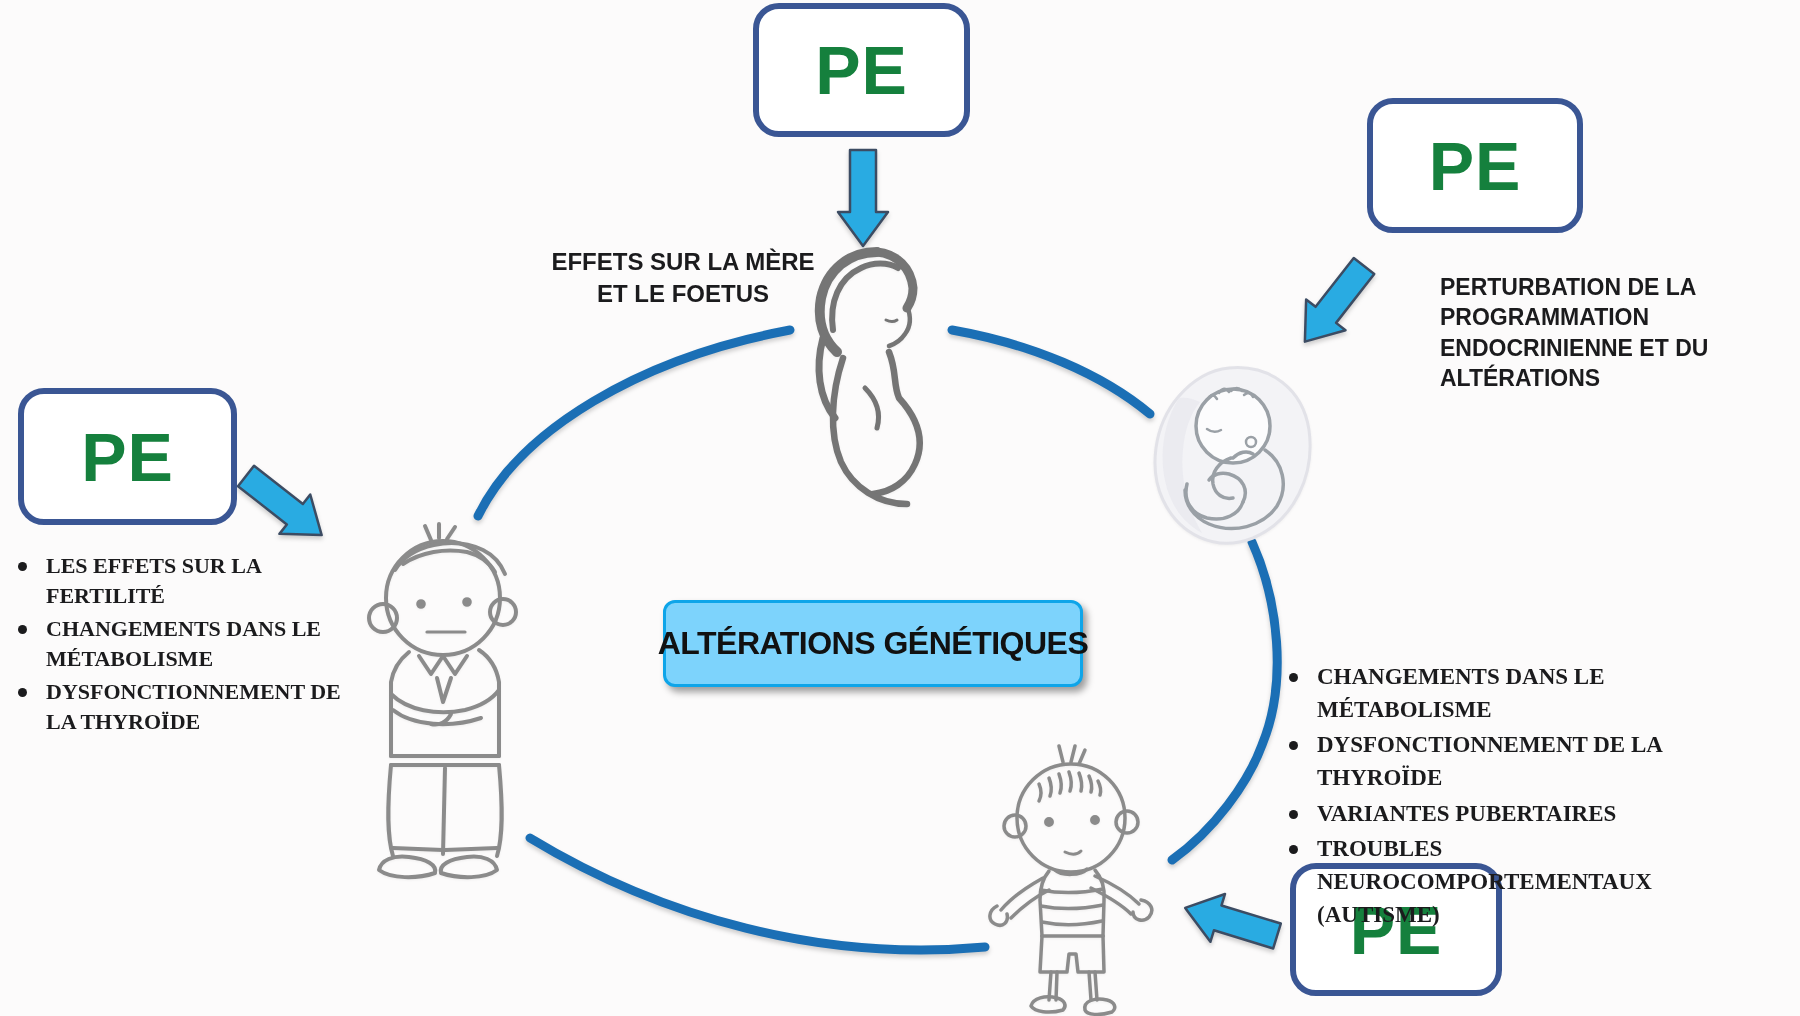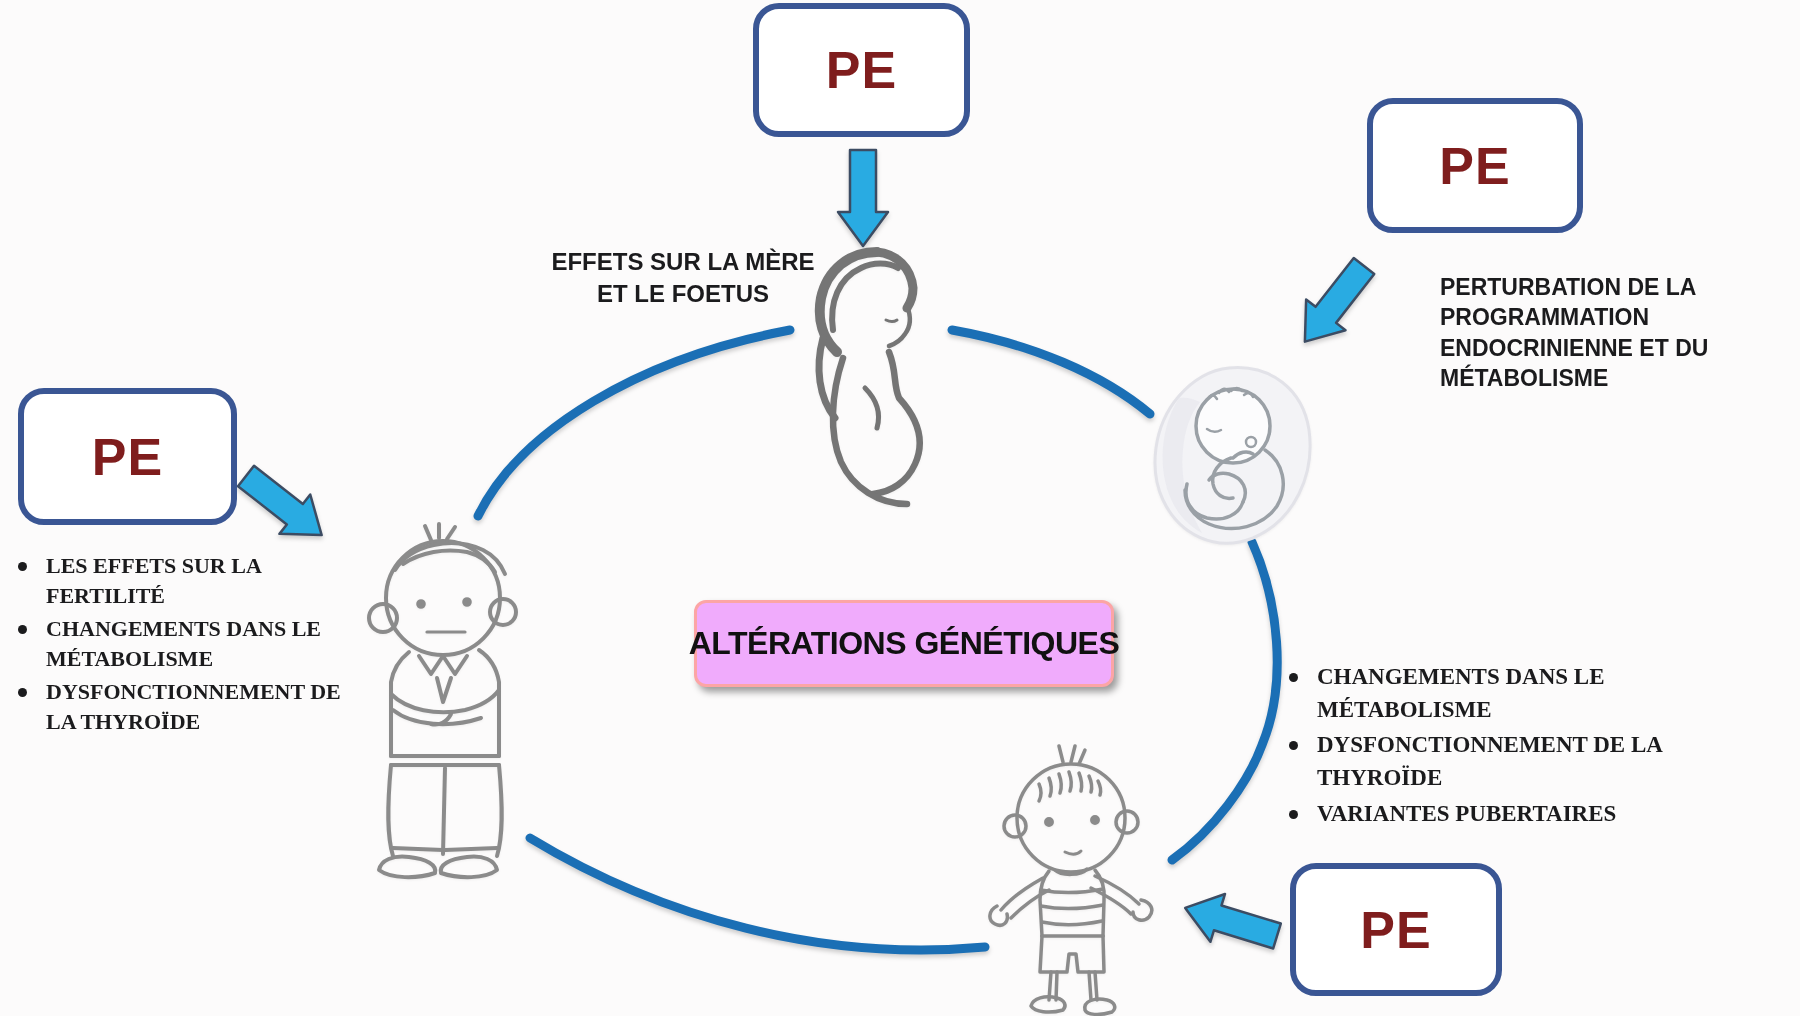--- a/index.html
+++ b/index.html
@@ -5,31 +5,31 @@
   html,body{margin:0;padding:0;background:#e9e9e9;}
   .canvas{
     position:relative;width:1800px;height:1016px;margin:0 auto;
     background:#FCFBFB;overflow:hidden;
     font-family:"Liberation Sans", sans-serif;color:#1B1B1D;
   }
   .pe-box{
     position:absolute;background:#fff;border:6px solid #3A5694;border-radius:26px;
     display:flex;align-items:center;justify-content:center;box-sizing:border-box;
   }
-  .pe-box span{font-size:52px;font-weight:700;letter-spacing:1px;color:#7f1d1d;}
+  .pe-box span{font-size:68px;font-weight:700;letter-spacing:1px;color:#15803d;}
   .note{position:absolute;font-weight:700;line-height:1.32;margin-left:28px;}
   .note.center{text-align:center;}
   ul.effects{position:absolute;margin:0;padding:0;list-style:none;font-weight:700;font-family:Liberation Serif, serif;}
   ul.effects li{position:relative;padding-left:34px;margin-bottom:3px;}
   ul.effects li::before{
     content:"";position:absolute;left:6px;top:0.52em;width:9px;height:9px;border-radius:50%;background:#1B1B1D;
   }
   .center-box{
-    position:absolute;left:694px;top:600px;width:420px;height:87px;background:#f0abfc;
-    border:3px solid #fca5a5;border-radius:12px;box-sizing:border-box;
+    position:absolute;left:663px;top:600px;width:420px;height:87px;background:#7dd3fc;
+    border:3px solid #0ea5e9;border-radius:12px;box-sizing:border-box;
     display:flex;align-items:center;justify-content:center;
     box-shadow:4px 5px 7px rgba(0,0,0,0.38);
   }
   .center-box span{font-size:32px;font-weight:700;letter-spacing:-0.5px;color:#111;white-space:nowrap;}
   svg{position:absolute;overflow:visible;}
   .overlay{left:0;top:0;filter:drop-shadow(0px 3px 2px rgba(0,0,0,0.18));}
   .figure{filter:drop-shadow(0px 1px 1px rgba(0,0,0,0.05));}
 </style>
 </head>
 <body>
@@ -63,32 +63,33 @@
   <div class="pe-box" style="left:1290px;top:863px;width:212px;height:133px;">
     <span>PE</span>
   </div>
 
   <div class="center-box">
     <span>ALTÉRATIONS GÉNÉTIQUES</span>
   </div>
 
   <div class="note center" style="left:523px;top:246px;width:264px;font-size:24px;">EFFETS SUR LA MÈRE ET LE FOETUS</div>
 
-  <div class="note" style="left:1412px;top:272px;width:290px;font-size:23px;">PERTURBATION DE LA PROGRAMMATION ENDOCRINIENNE ET DU MÉTABOLISME</div>
+  <div class="note" style="left:1412px;top:272px;width:290px;font-size:23px;">PERTURBATION DE LA PROGRAMMATION ENDOCRINIENNE ET DU ALTÉRATIONS</div>
 
   <ul class="effects" style="left:12px;top:551px;width:345px;font-size:22px;line-height:1.36;">
     <li>LES EFFETS SUR LA FERTILITÉ</li>
     <li>CHANGEMENTS DANS LE MÉTABOLISME</li>
     <li>DYSFONCTIONNEMENT DE LA THYROÏDE</li>
   </ul>
 
   <ul class="effects" style="left:1283px;top:661px;width:470px;font-size:23px;line-height:1.42;">
     <li>CHANGEMENTS DANS LE MÉTABOLISME</li>
     <li>DYSFONCTIONNEMENT DE LA THYROÏDE</li>
     <li>VARIANTES PUBERTAIRES</li>
+    <li>TROUBLES NEUROCOMPORTEMENTAUX (AUTISME)</li>
   </ul>
 
   <svg class="figure" style="left:793px;top:240px;" width="150" height="295" viewBox="0 0 150 295">
     <g fill="none" stroke="#757575" stroke-linecap="round">
       <path stroke-width="10" d="M84,12 C56,12 34,30 28,58 C24,80 30,99 44,112"></path>
       <path stroke-width="9" d="M84,12 C104,14 118,28 120,48 C120,56 118,62 114,68"></path>
       <path stroke-width="6" d="M40,90 C36,62 46,38 68,28 C80,22 95,22 105,28"></path>
       <path stroke-width="7" d="M30,98 C22,128 26,158 42,178"></path>
       <path stroke-width="4.5" d="M114,66 C118,76 118,86 112,94 C108,100 102,104 96,106"></path>
       <path stroke-width="3" d="M93,80 C97,82 101,82 104,80"></path>

